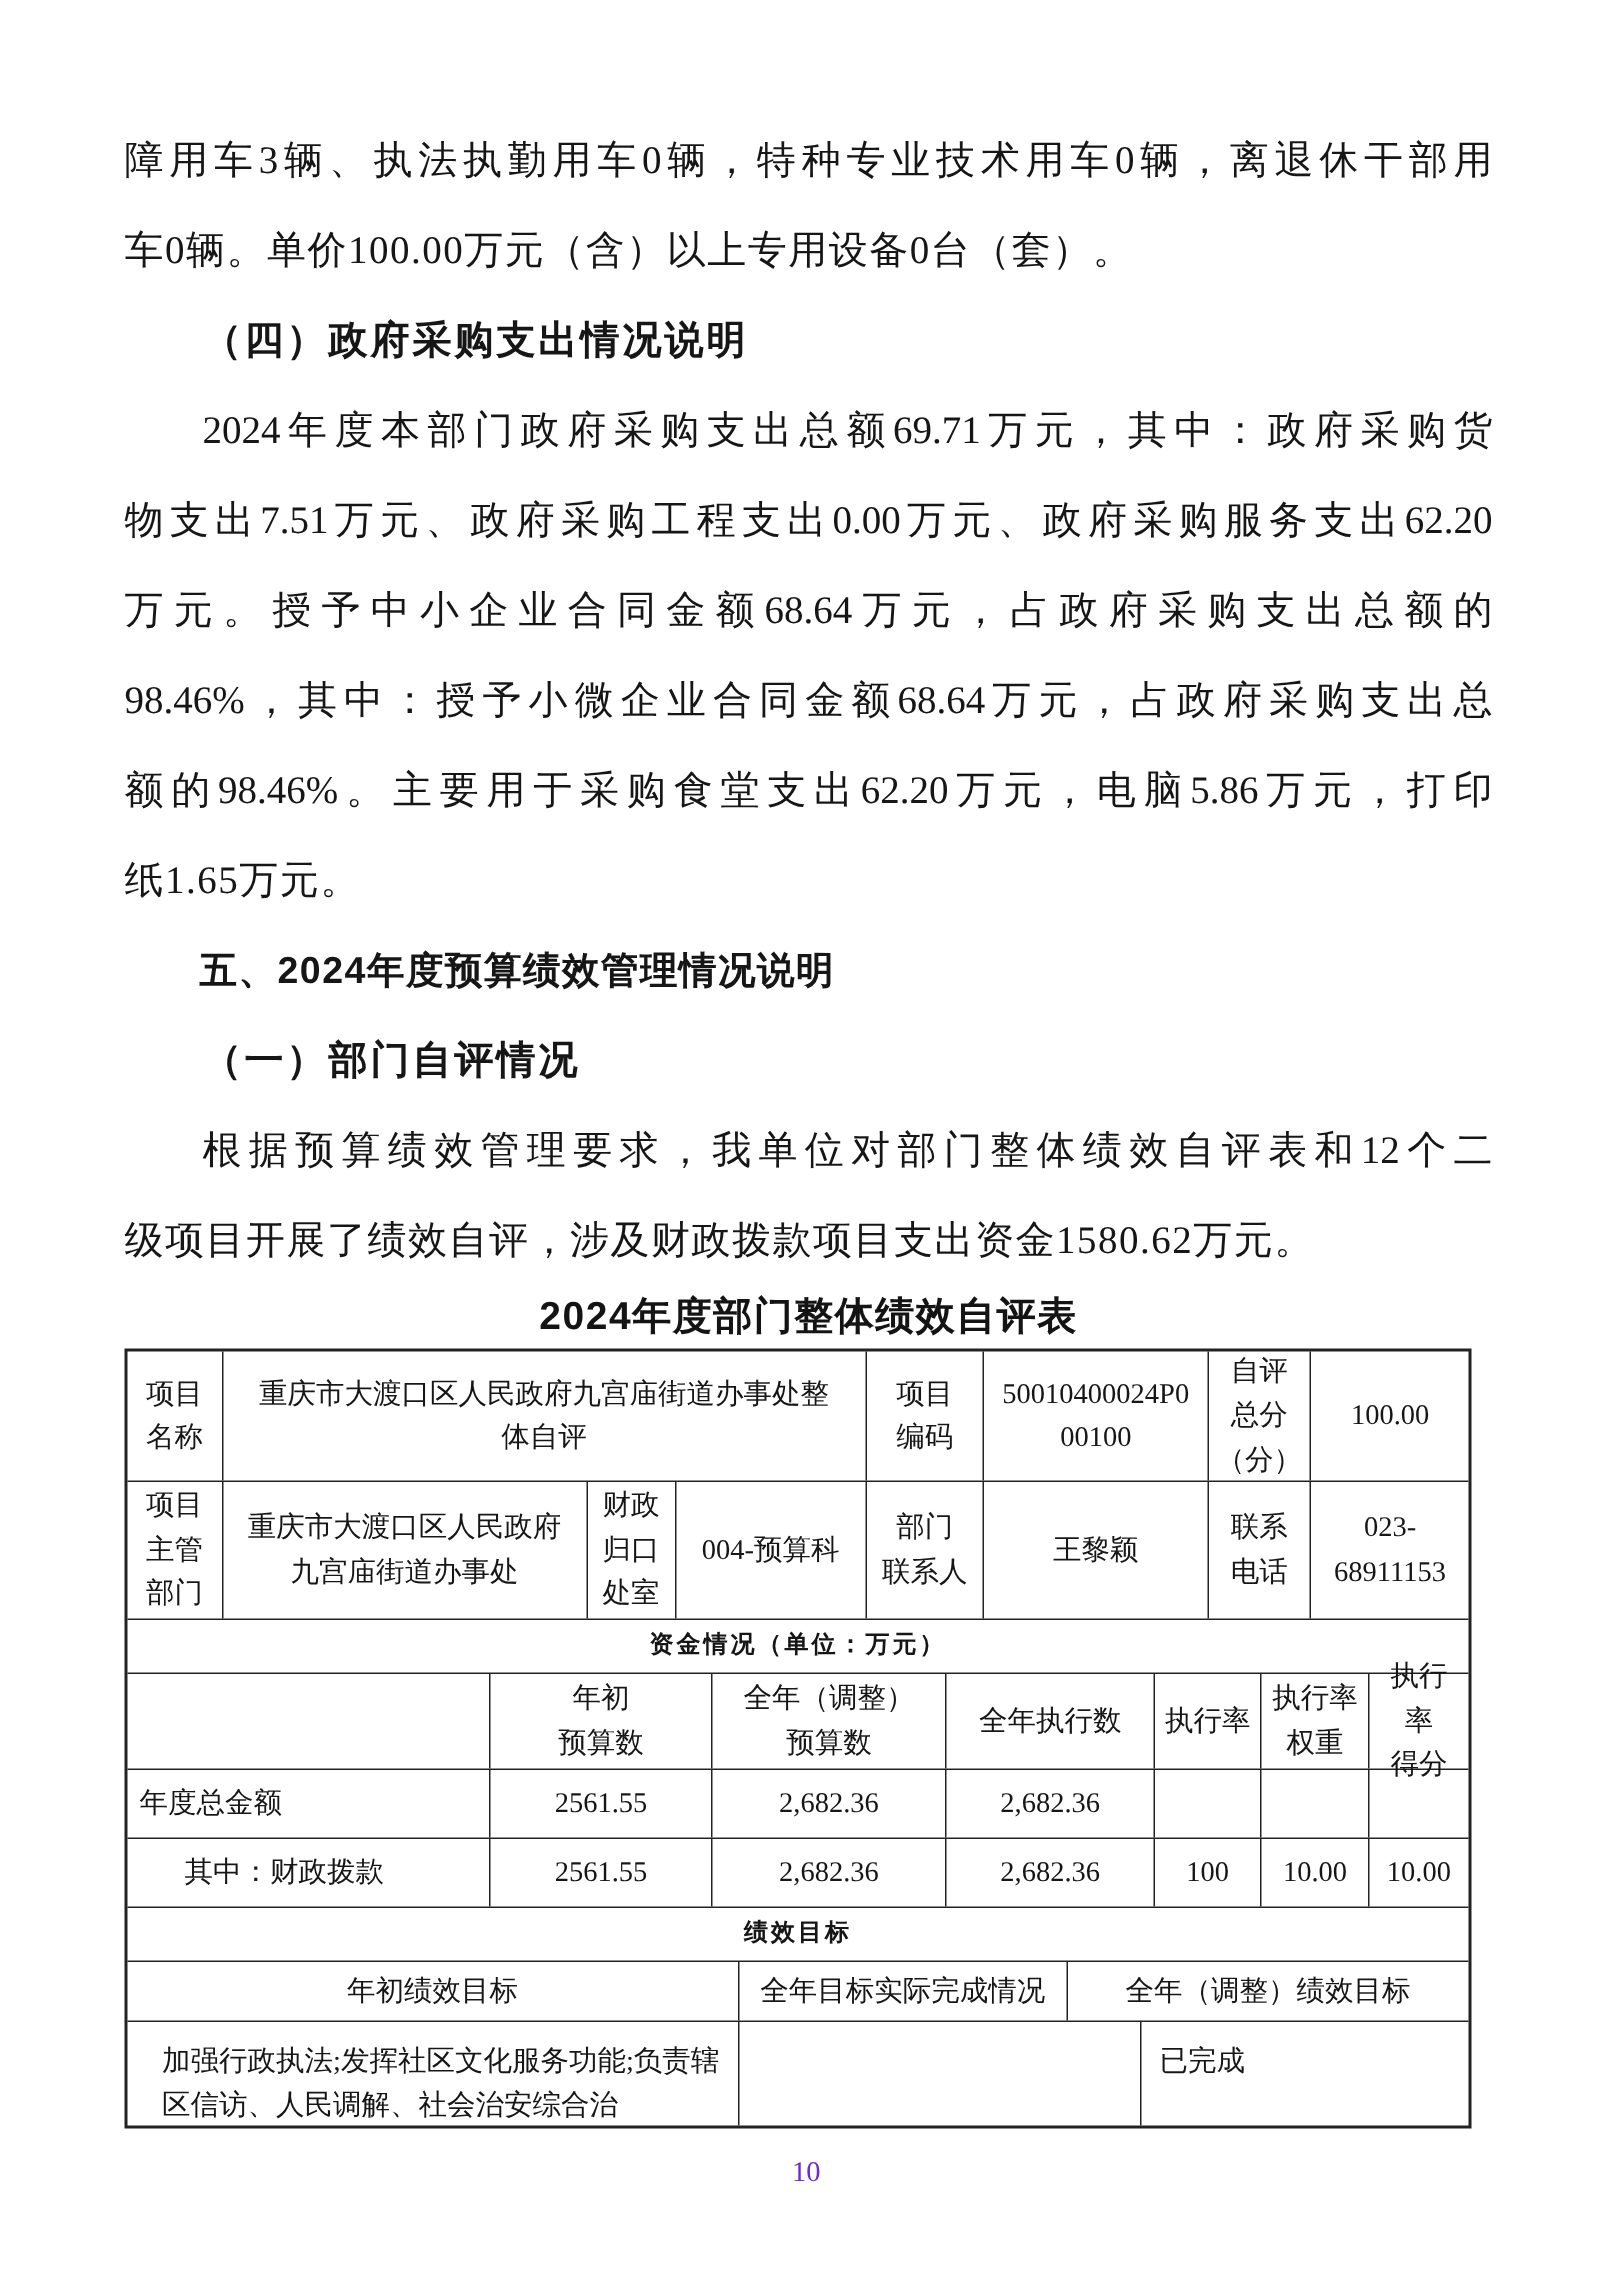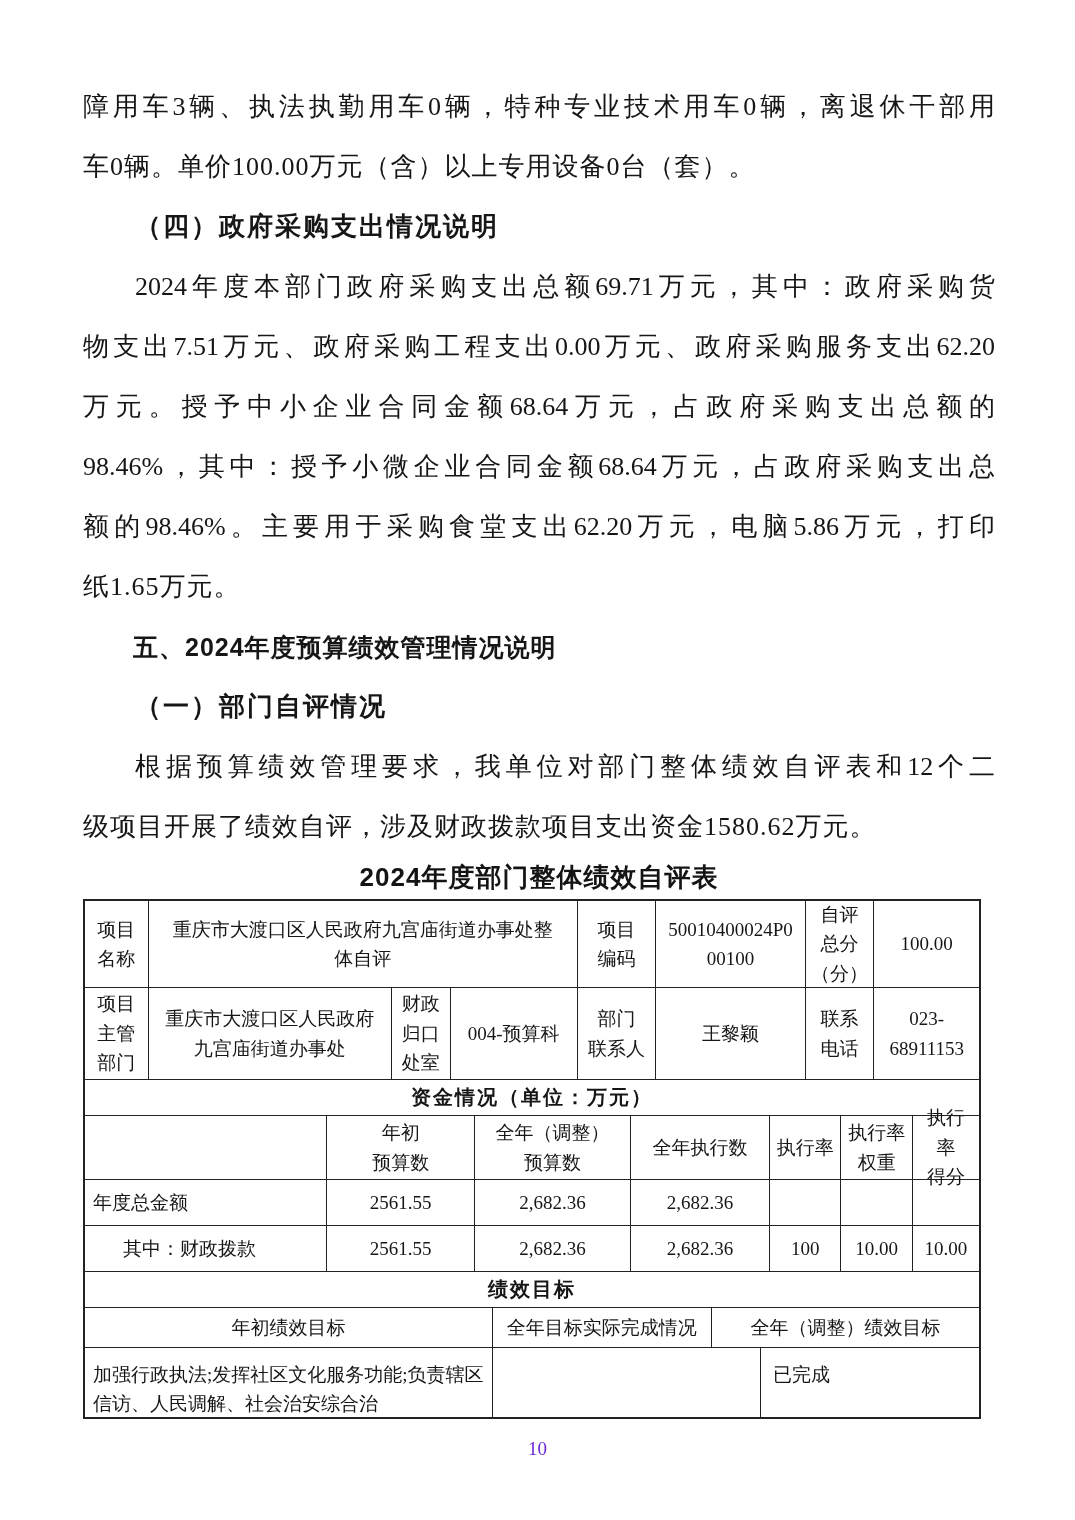--- a/index.html
+++ b/index.html
@@ -70,22 +70,22 @@
     font-size:19px;
     line-height:1.55;
     white-space:pre-line;
     color:#161616;
   }
   .tcell:first-child { border-left:none; }
   .tcell.left { justify-content:flex-start; text-align:left; }
   .tcell.top  { align-items:flex-start; padding-top:12px; }
   .band {
     font-weight:bold;
-    font-family:Liberation Sans, sans-serif;
-    font-size:20px;
+    font-family:Liberation Mono, monospace;
+    font-size:16px;
     letter-spacing:2px;
   }
   .r-info1 { height:86px; }
   .r-info2 { height:92px; }
   .r-band  { height:36px; }
   .r-fhead { height:64px; }
   .r-frow  { height:46px;justify-content:space-between; }
   .r-ghead { height:40px; }
   .r-gbody { height:70px; }
   .pagenum {
@@ -201,21 +201,21 @@
         <div class="tcell band" style="flex:0 0 100%">绩效目标</div>
       </div>
 
       <div class="trow r-ghead">
         <div class="tcell" style="flex:0 0 45.5%">年初绩效目标</div>
         <div class="tcell" style="flex:0 0 24.5%">全年目标实际完成情况</div>
         <div class="tcell" style="flex:0 0 30%">全年（调整）绩效目标</div>
       </div>
 
       <div class="trow r-gbody">
-        <div class="tcell left top" style="flex:0 0 45.5%; padding-left:8px">加强行政执法;发挥社区文化服务功能;负责辖区信访、人民调解、社会治安综合治</div>
+        <div class="tcell left top" style="flex:0 0 45.5%; padding-left:23px">加强行政执法;发挥社区文化服务功能;负责辖区信访、人民调解、社会治安综合治</div>
         <div class="tcell" style="flex:0 0 30%"></div>
         <div class="tcell left top" style="flex:0 0 24.5%; padding-left:12px">已完成</div>
       </div>
 
     </div>
   </div>
 
   <div class="pagenum">10</div>
 </div>
 

